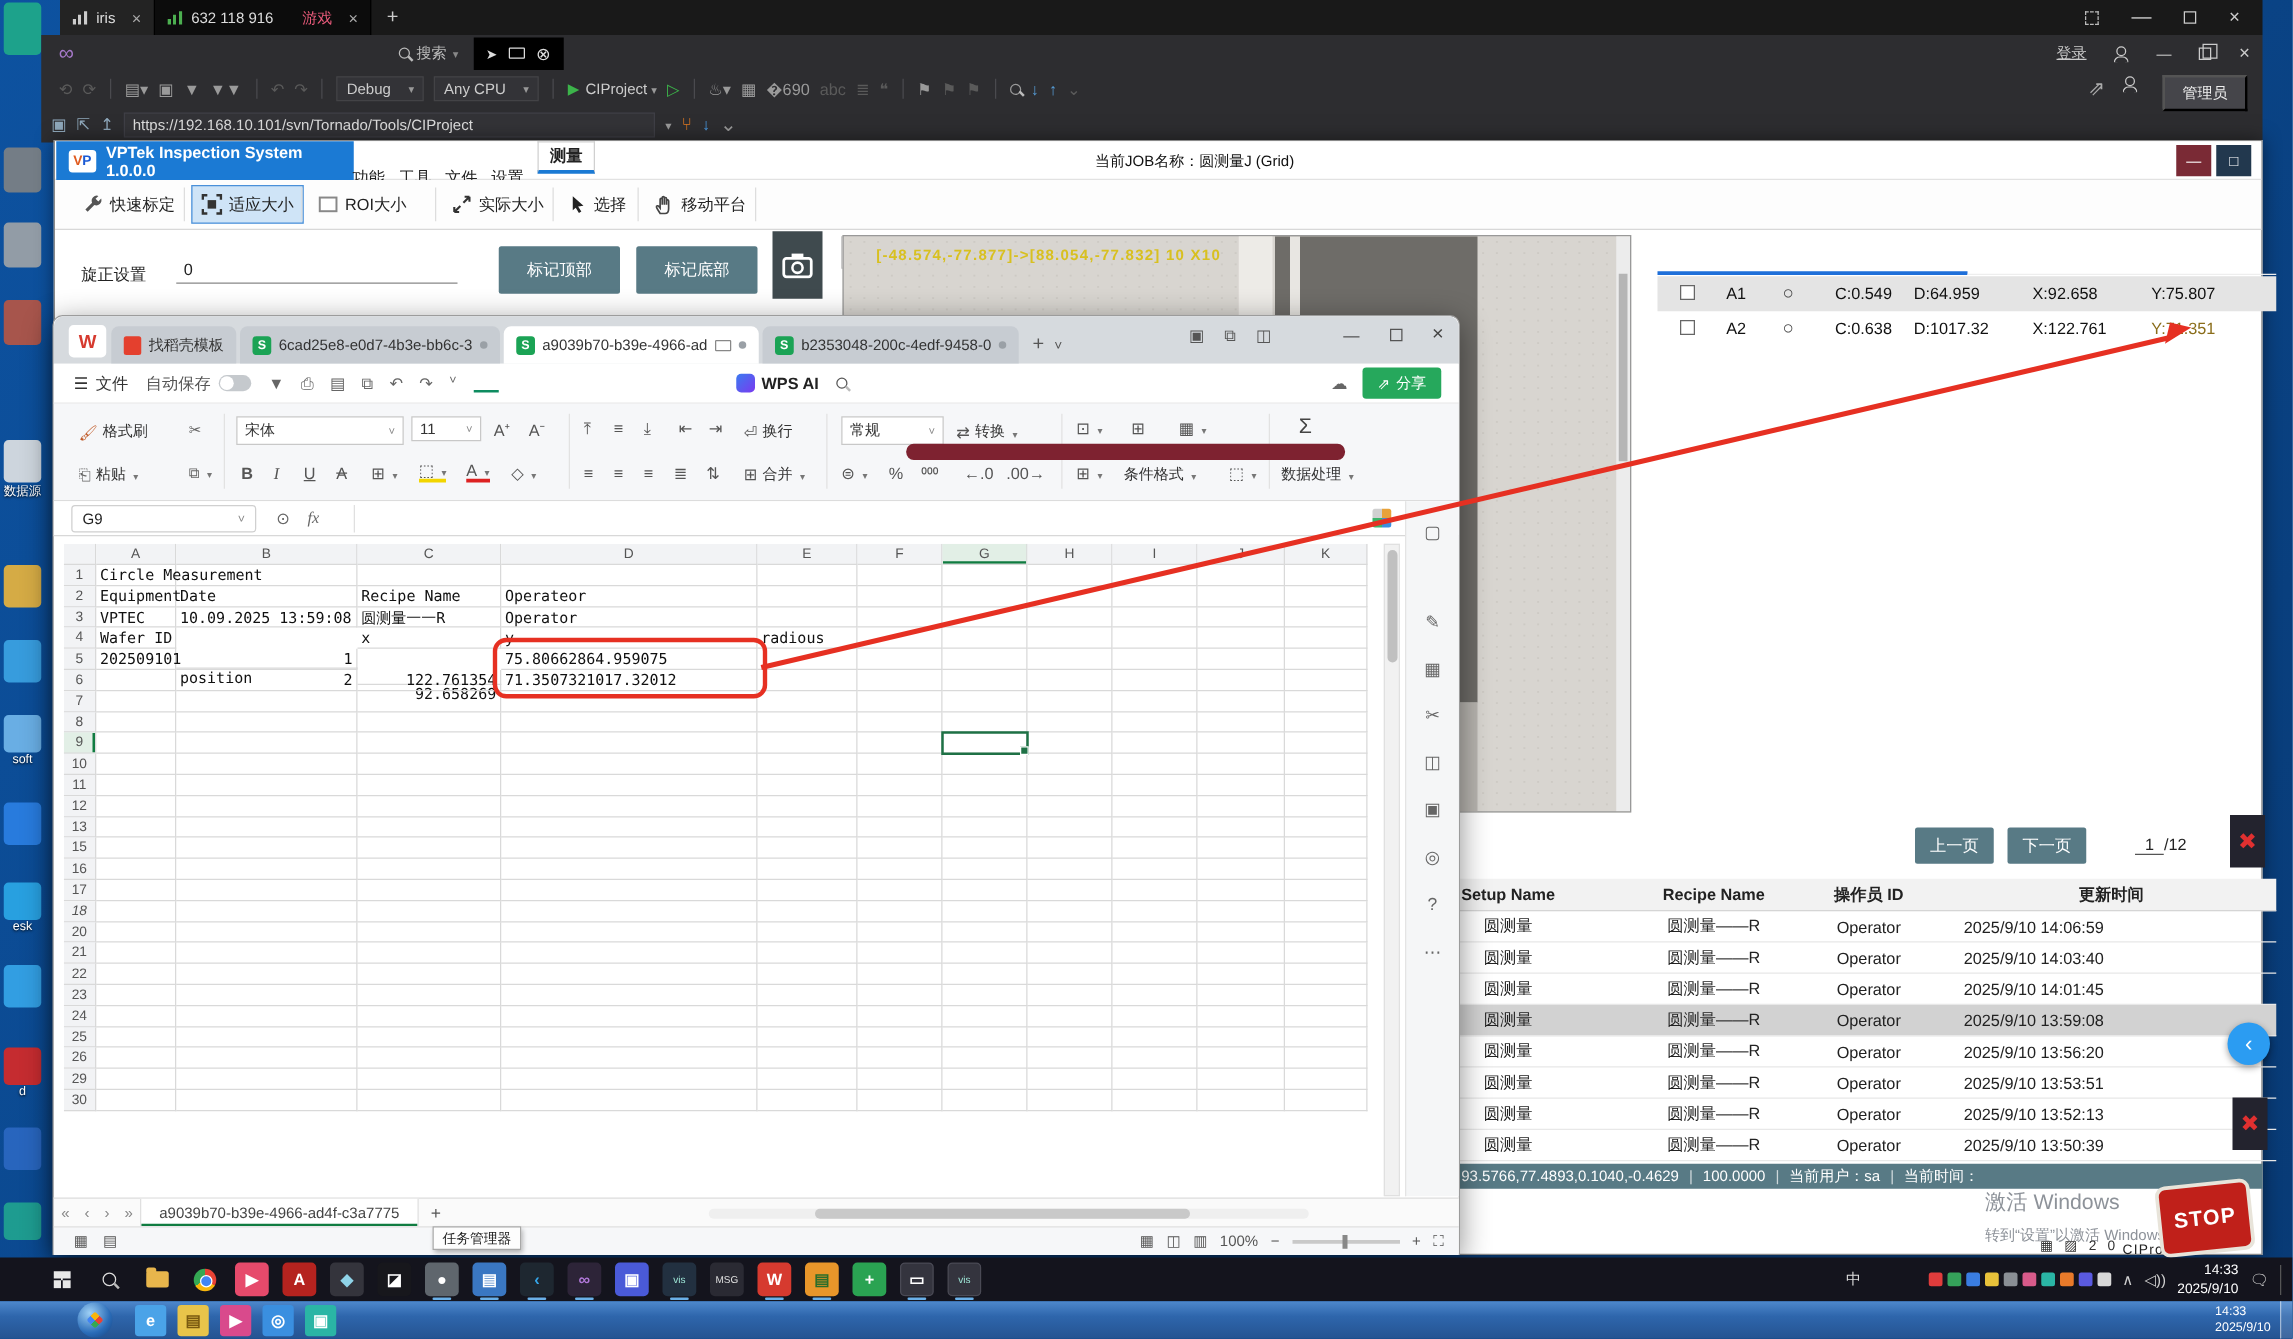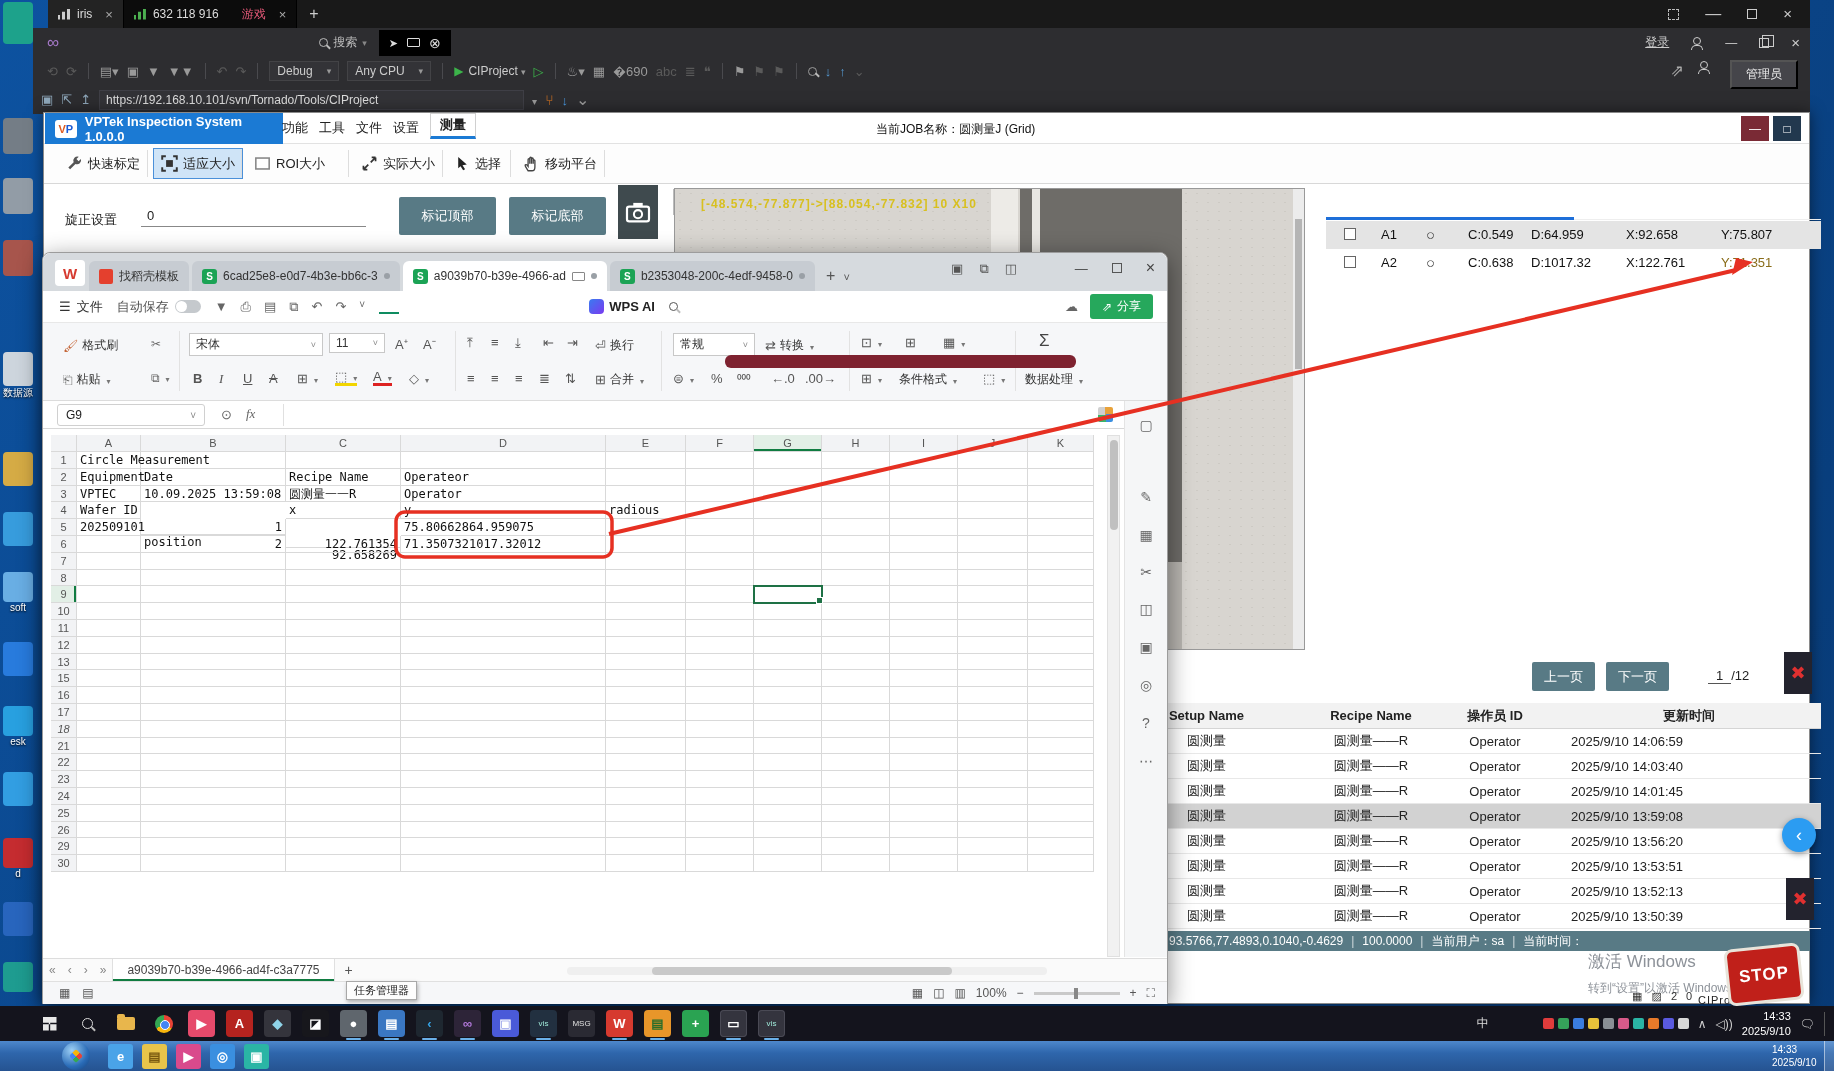--- a/index.html
+++ b/index.html
@@ -59,21 +59,21 @@
   .svn-y::before{content:"⑂"; color:#e07820; font-size:14px;}
   .svn-down::before{content:"↓"; color:#4a9de8; font-size:13px;}
   .svn-chev::before{content:"⌄"; color:#999; }
 
   
   #vptek { position:absolute; left:43px; top:112px; width:1767px; height:892px; background:#fff; border:1px solid #8a8a8a; box-shadow:0 0 14px rgba(0,0,0,.5); }
   #vp-titlebar { position:absolute; left:0; top:0; width:100%; height:31px; background:#fff; border-bottom:1px solid #e2e2e2; }
   #vp-brand { position:absolute; left:1px; top:0; width:238px; height:31px; background:#1b7ad4; color:#fff; display:flex; align-items:center; gap:8px; padding-left:10px; font-size:13px; font-weight:bold; }
   #vp-logo { width:22px; height:18px; background:#fff; border-radius:3px; color:#e05a1e; font-size:11px; font-weight:bold; display:flex; align-items:center; justify-content:center; }
   #vp-logo span { color:#1b5ad4; }
-  .vp-mi { position:absolute; top:6px; font-size:13px; color:#222; }
+  .vp-mi { position:absolute; top:20px; font-size:13px; color:#222; }
   .vp-mi.tab-active { border:1px solid #d0d0d0; border-bottom:3px solid #1b7ad4; padding:2px 9px; top:0px; font-weight:bold; }
   #vp-job { position:absolute; left:832px; top:8px; font-size:12px; color:#111; }
   .vp-winbtn { position:absolute; top:3px; width:28px; height:25px; color:#fff; font-size:12px; display:flex; align-items:center; justify-content:center; }
   #vp-min { right:40px; background:#7a2a35; }
   #vp-max { right:8px; background:#22384e; }
 
   #vp-toolbar { position:absolute; left:0; top:31px; width:100%; height:40px; background:#fdfdfd; border-bottom:1px solid #d8d8d8; }
   .vp-tool { position:absolute; top:4px; height:31px; display:flex; align-items:center; gap:5px; font-size:13px; color:#222; padding:0 7px; }
   .vp-tool.active { background:#cfe4f7; border:1px solid #4a90d9; }
   .vp-tool svg { display:block; }
@@ -1075,20 +1075,34 @@
         <div class="gcell cell" style="width: 205px;"></div>
         <div class="gcell cell" style="width: 80px;"></div>
         <div class="gcell cell" style="width: 68px;"></div>
         <div class="gcell cell" style="width: 68px;"></div>
         <div class="gcell cell" style="width: 68px;"></div>
         <div class="gcell cell" style="width: 68px;"></div>
         <div class="gcell cell" style="width: 70px;"></div>
         <div class="gcell cell" style="width: 66px;"></div>
       </div>
       <div class="grid-row">
+        <div class="gcell row-h" style="width: 26px;">20</div>
+        <div class="gcell cell" style="width: 64px;"></div>
+        <div class="gcell cell" style="width: 145px;"></div>
+        <div class="gcell cell" style="width: 115px;"></div>
+        <div class="gcell cell" style="width: 205px;"></div>
+        <div class="gcell cell" style="width: 80px;"></div>
+        <div class="gcell cell" style="width: 68px;"></div>
+        <div class="gcell cell" style="width: 68px;"></div>
+        <div class="gcell cell" style="width: 68px;"></div>
+        <div class="gcell cell" style="width: 68px;"></div>
+        <div class="gcell cell" style="width: 70px;"></div>
+        <div class="gcell cell" style="width: 66px;"></div>
+      </div>
+      <div class="grid-row">
         <div class="gcell row-h" style="width: 26px;">21</div>
         <div class="gcell cell" style="width: 64px;"></div>
         <div class="gcell cell" style="width: 145px;"></div>
         <div class="gcell cell" style="width: 115px;"></div>
         <div class="gcell cell" style="width: 205px;"></div>
         <div class="gcell cell" style="width: 80px;"></div>
         <div class="gcell cell" style="width: 68px;"></div>
         <div class="gcell cell" style="width: 68px;"></div>
         <div class="gcell cell" style="width: 68px;"></div>
         <div class="gcell cell" style="width: 68px;"></div>

